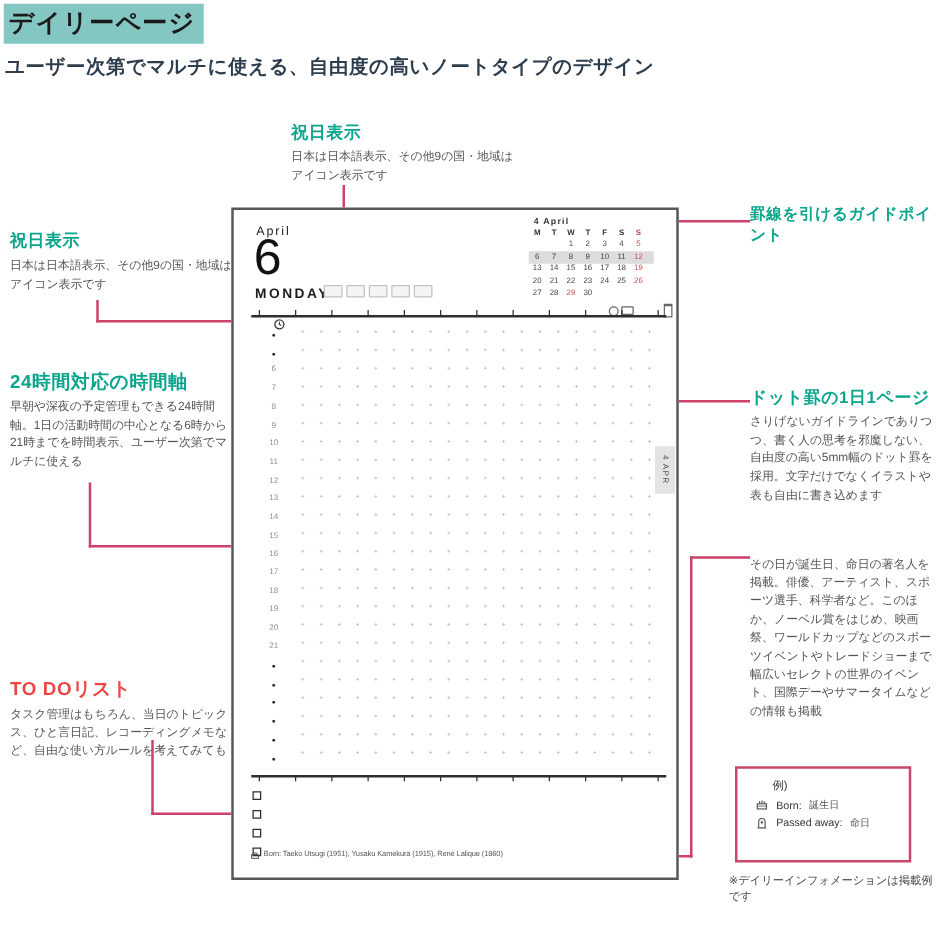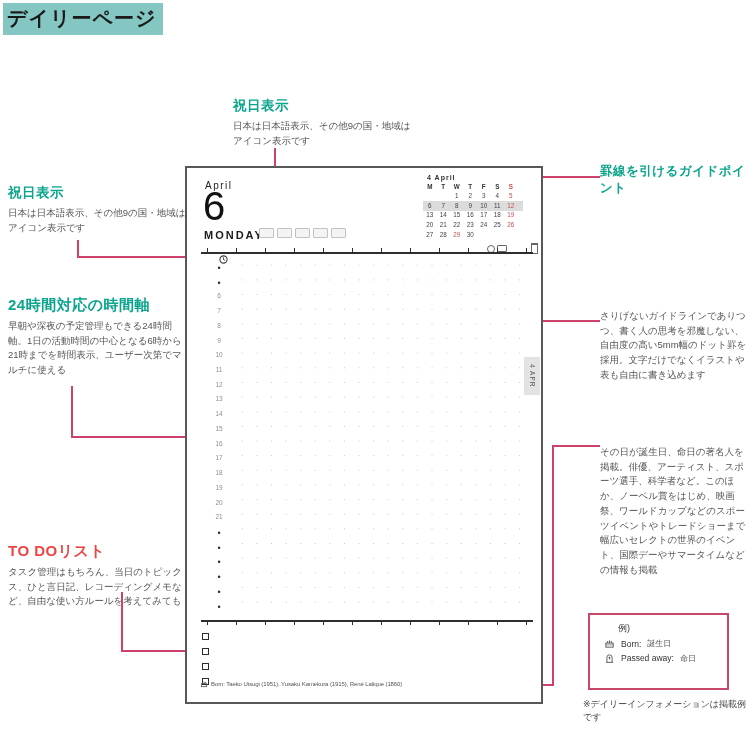--- a/index.html
+++ b/index.html
@@ -65,20 +65,21 @@
   .lgRow .jp{font-size:8px;color:#555;}
   .footnote{position:absolute;left:583px;top:698px;font-size:9px;color:#444;}
   svg{display:block;}
 </style>
 </head>
 <body>
 
 <div id="canvas">
 
   <div class="main-title" style="background: rgb(132, 198, 194);">デイリーページ</div>
+  <div class="subtitle">ユーザー次第でマルチに使える、自由度の高いノートタイプのデザイン</div>
 
   <div class="ann" style="left:233px;top:97px;width:178px;">
     <h3 class="teal" style="color: rgb(10, 165, 140);">祝日表示</h3>
     <p>日本は日本語表示、その他9の国・地域はアイコン表示です</p>
   </div>
   <div class="ann" style="left:8px;top:184px;width:178px;">
     <h3 class="teal" style="color: rgb(10, 165, 140);">祝日表示</h3>
     <p>日本は日本語表示、その他9の国・地域はアイコン表示です</p>
   </div>
   <div class="ann" style="left:8px;top:296px;width:182px;">
@@ -86,20 +87,21 @@
     <p>早朝や深夜の予定管理もできる24時間軸。1日の活動時間の中心となる6時から21時までを時間表示、ユーザー次第でマルチに使える</p>
   </div>
   <div class="ann" style="left:8px;top:542px;width:182px;">
     <h3 class="teal" style="font-size: 15px; color: #ef4444;">TO DOリスト</h3>
     <p>タスク管理はもちろん、当日のトピックス、ひと言日記、レコーディングメモなど、自由な使い方ルールを考えてみても</p>
   </div>
   <div class="ann" style="left:600px;top:163px;width:150px;">
     <h3 class="teal" style="font-size: 12.5px; color: rgb(10, 165, 140);">罫線を引けるガイドポイント</h3>
   </div>
   <div class="ann" style="left:600px;top:309px;width:150px;">
+    <h3 class="teal" style="font-size: 13.5px; color: rgb(10, 165, 140);">ドット罫の1日1ページ</h3>
     <p>さりげないガイドラインでありつつ、書く人の思考を邪魔しない、自由度の高い5mm幅のドット罫を採用。文字だけでなくイラストや表も自由に書き込めます</p>
   </div>
   <div class="ann" style="left:600px;top:445px;width:151px;">
     <p>その日が誕生日、命日の著名人を掲載。俳優、アーティスト、スポーツ選手、科学者など。このほか、ノーベル賞をはじめ、映画祭、ワールドカップなどのスポーツイベントやトレードショーまで幅広いセレクトの世界のイベント、国際デーやサマータイムなどの情報も掲載</p>
   </div>
 
   <div>
     <div class="ln" style="left: 274px; top: 148px; width: 2px; height: 70px; background: rgb(204, 66, 104);"></div>
     <div class="ln" style="left: 77px; top: 240px; width: 2px; height: 18px; background: rgb(204, 66, 104);"></div>
     <div class="ln" style="left: 77px; top: 256px; width: 116px; height: 2px; background: rgb(204, 66, 104);"></div>

